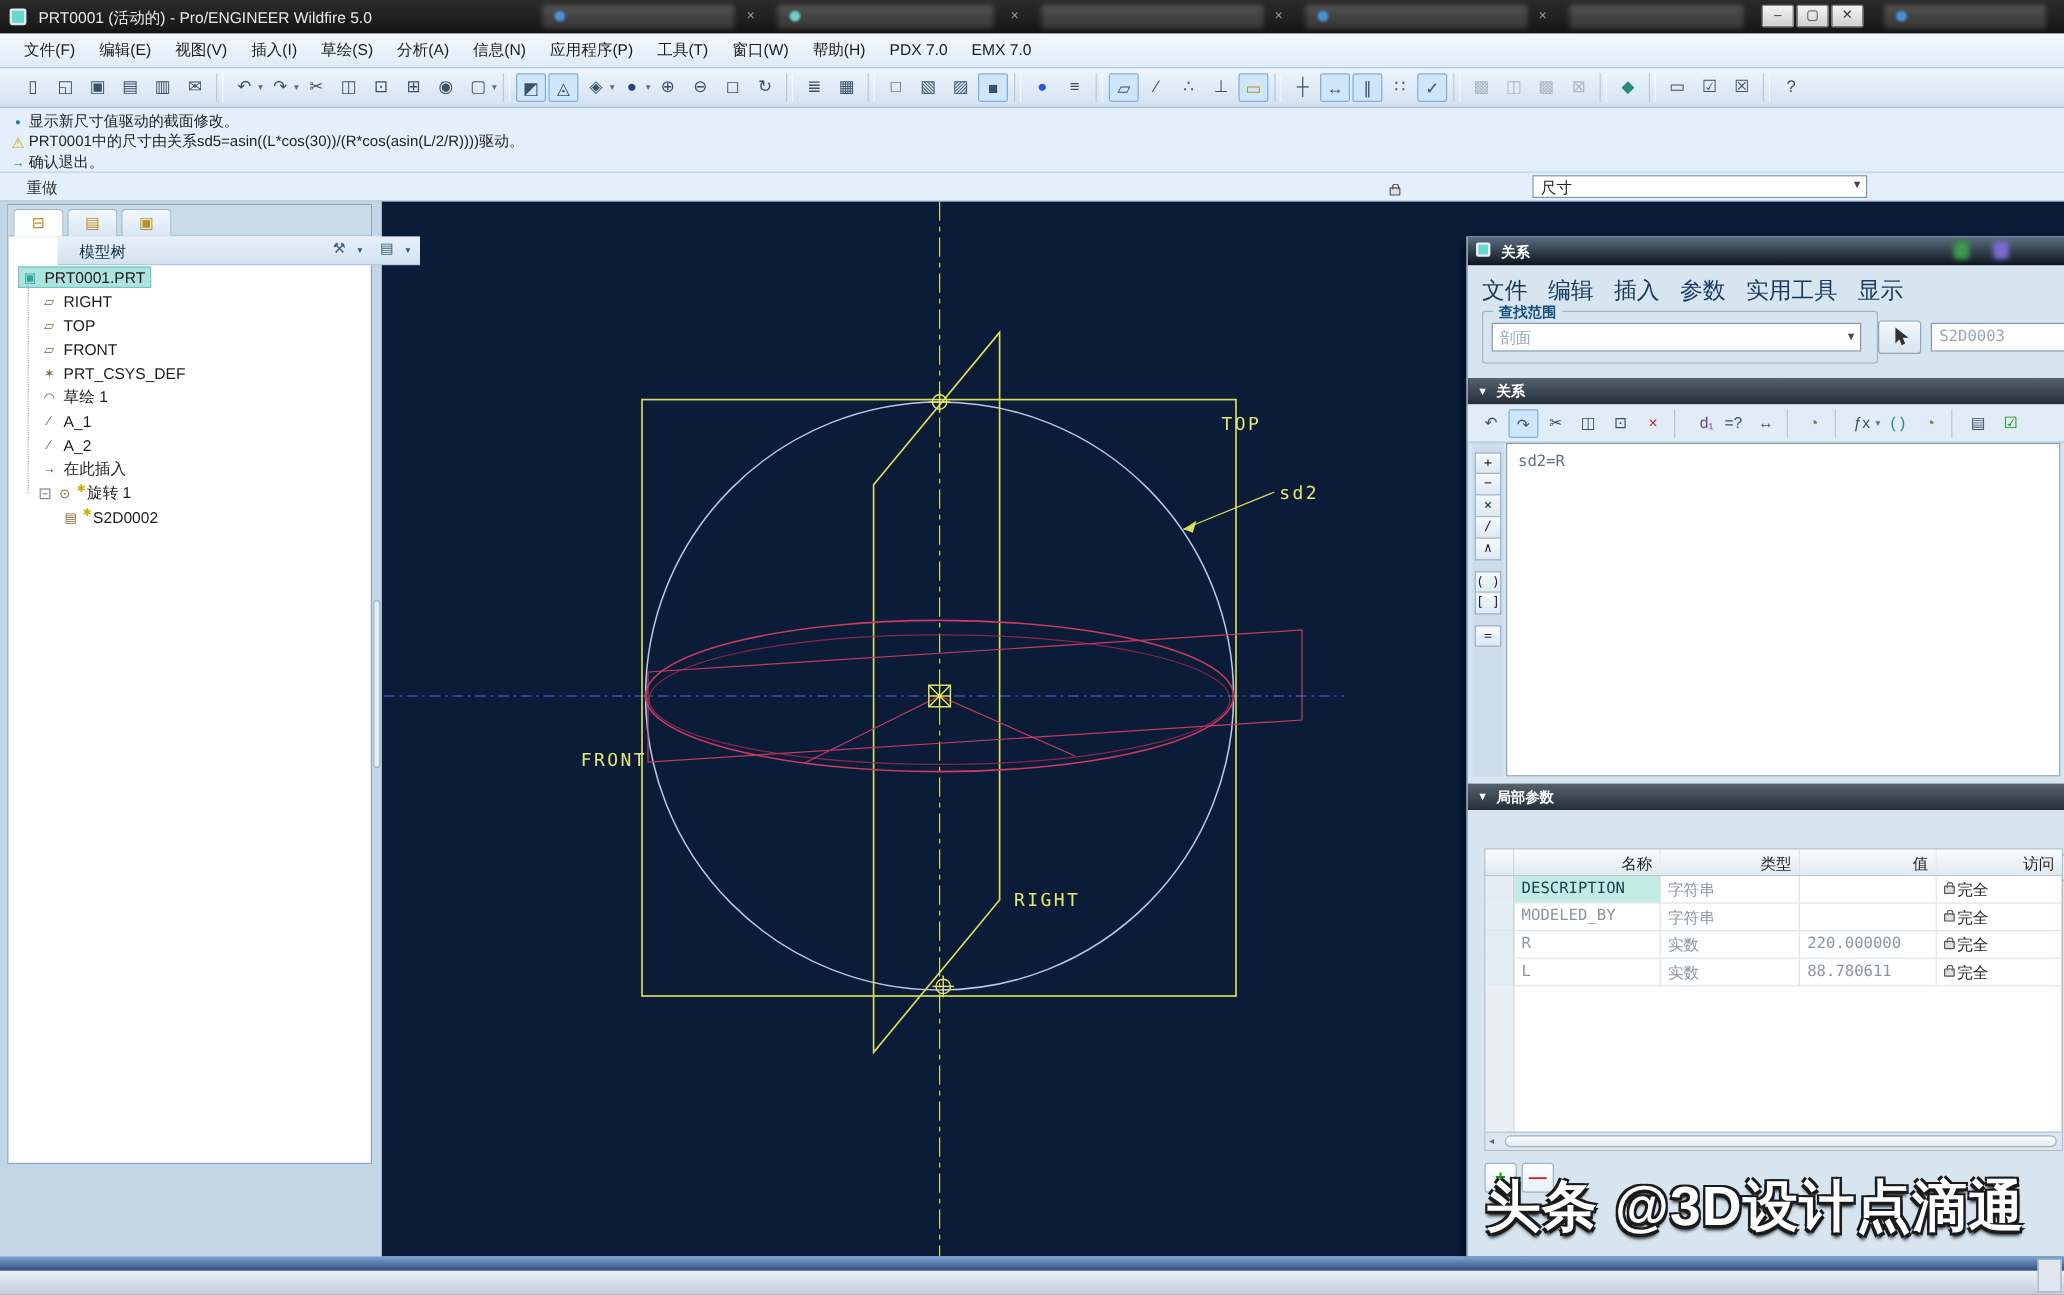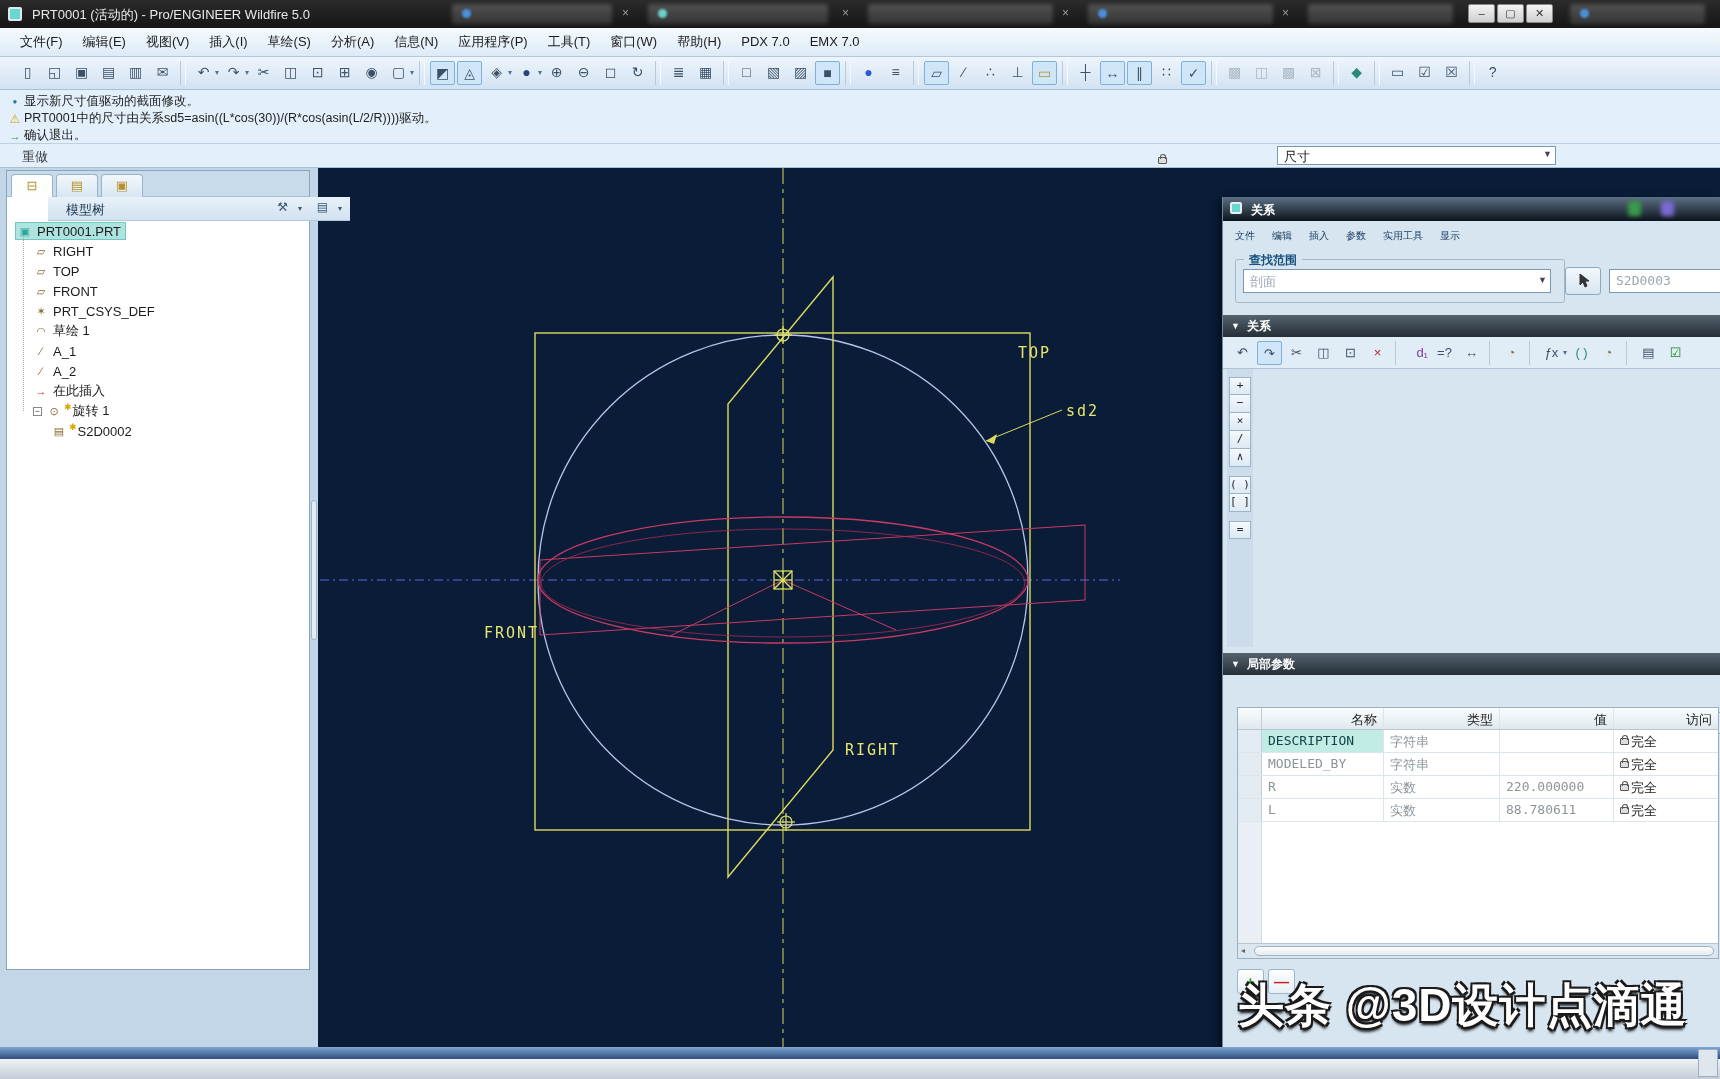--- a/index.html
+++ b/index.html
@@ -80,21 +80,21 @@
   
   .dlg{left:1222px;top:197px;width:498px;height:850px;overflow:hidden;background:#d7e5f1;
     border-left:1px solid #70889c;box-shadow:-3px 3px 8px rgba(0,0,0,.5);}
   .dlg-title{position:absolute;left:0;top:0;width:100%;height:24px;
     background:linear-gradient(#5c7084,#0c141c);color:#fff;font-size:12px;}
   .dlg-title-icon{position:absolute;left:7px;top:5px;width:12px;height:12px;background:#67d8cf;
     border:2px solid #e8eef2;border-radius:2px;}
   .dlg-title-text{position:absolute;left:28px;top:5px;font-weight:bold;}
   .dlg-blob{position:absolute;top:4px;width:13px;height:15px;border-radius:3px;filter:blur(2px);}
   .dlg-menus{position:absolute;left:12px;top:32px;display:flex;}
-  .dlg-menu{font-size:10px;color:#16395c;margin-right:17px;}
+  .dlg-menu{font-size:19px;color:#16395c;margin-right:17px;}
   .groupbox{position:absolute;left:12px;top:62px;width:330px;height:44px;border:1px solid #9fb8cc;border-radius:3px;}
   .groupbox-label{position:absolute;left:8px;top:-8px;background:#d7e5f1;padding:0 5px;
     font-size:12px;font-weight:bold;color:#17527e;}
   .scope-select{position:absolute;left:20px;top:72px;width:308px;height:24px;padding:3px 6px;color:#9aa8b4;}
   .cursor-btn{position:absolute;left:342px;top:70px;width:36px;height:28px;background:linear-gradient(#f2f7fb,#d8e5f0);
     border:1px solid #8fa8bd;border-radius:3px;}
   .target-box{position:absolute;left:386px;top:72px;width:150px;height:24px;padding:3px 6px;
     color:#9aa8b4;font-family:"DejaVu Sans Mono",monospace;}
   .sec-head{position:absolute;left:0;width:100%;height:22px;background:linear-gradient(#55636f,#242e37);
     color:#fff;font-size:12px;font-weight:bold;line-height:22px;}
@@ -472,20 +472,23 @@
           <div class="op-btn">∧</div>
         </div>
         <div class="op-group">
           <div class="op-btn">( )</div>
           <div class="op-btn">[ ]</div>
         </div>
         <div class="op-group">
           <div class="op-btn">=</div>
         </div>
       </div>
+    <div class="rel-editor">
+      <span>sd2=R</span>
+    </div>
 
     <div class="sec-head" style="top:456px;">
       <span class="tri">▼</span>
       <span class="lbl">局部参数</span>
     </div>
     <div class="filter-row">
       <div class="filter-label">过滤依据</div>
       <div class="combo filter-select">
         <span>缺省</span>
         <span class="caret" style="top:4px;">▼</span>

